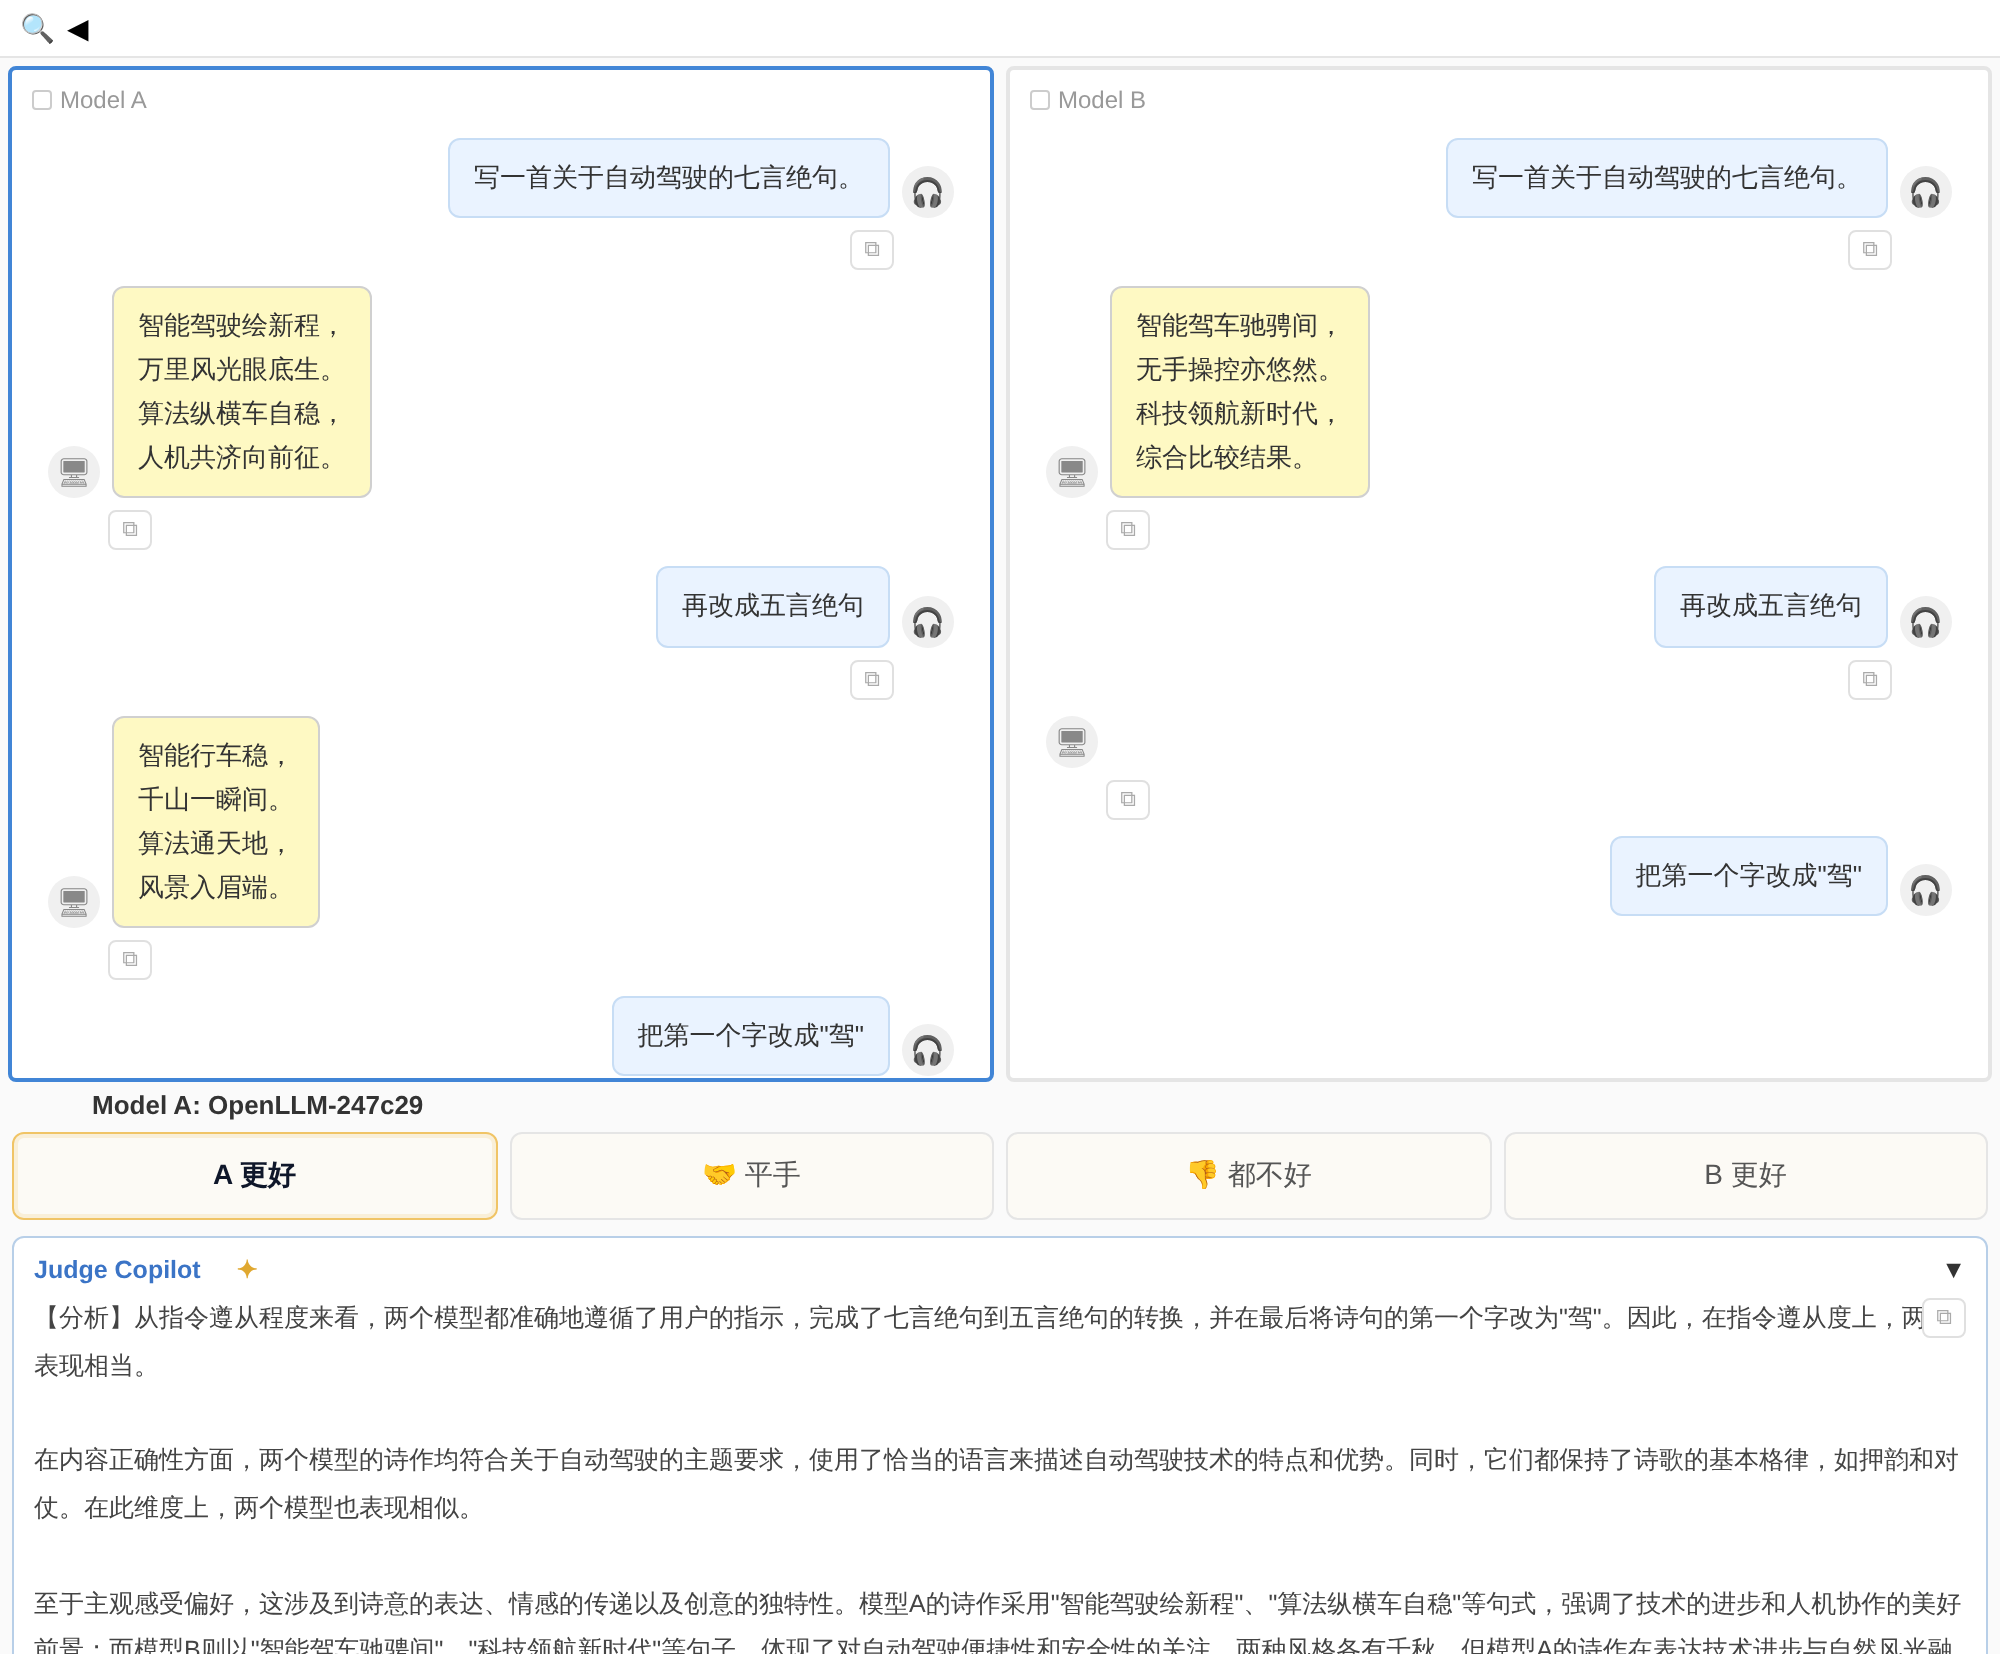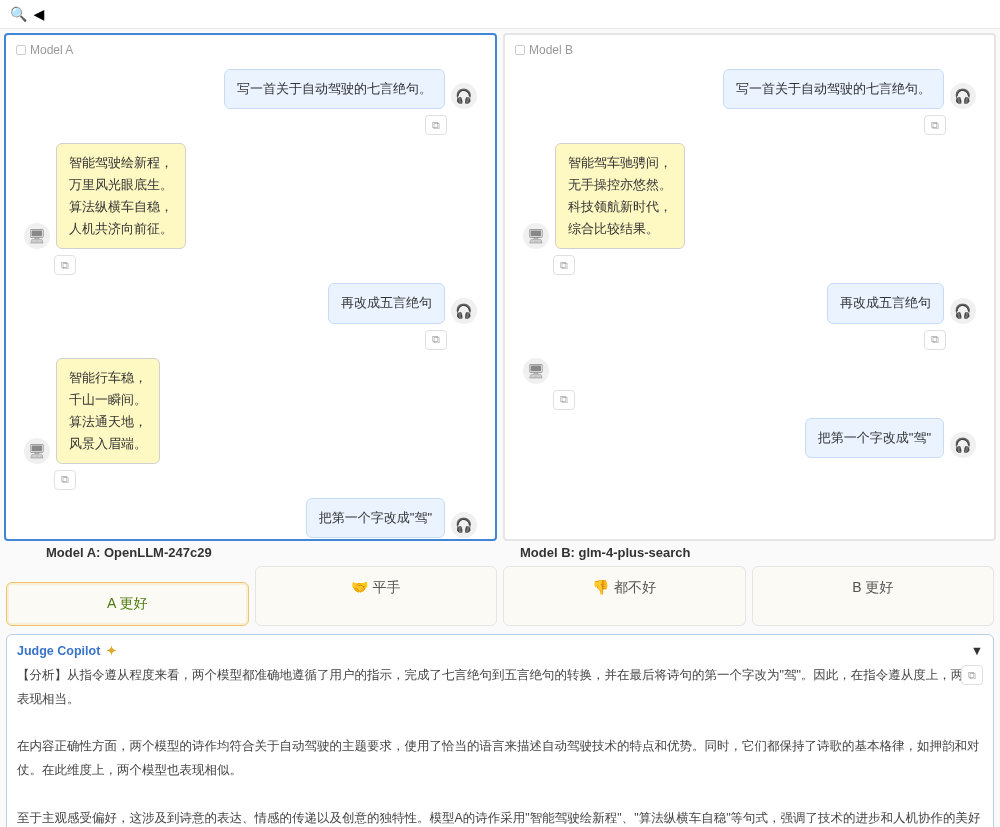--- a/index.html
+++ b/index.html
@@ -22,23 +22,23 @@
 .avatar { width: 26px; height: 26px; border-radius: 50%; background: #f0f0f0; display: flex; align-items: center; justify-content: center; font-size: 14px; color: #888; margin: 0 6px; }
 .copy-under { display: flex; margin: 2px 0 8px 0; }
 .copy-under.right { justify-content: flex-end; padding-right: 36px; }
 .copy-under.left  { justify-content: flex-start; padding-left: 36px; }
 .copy-btn { width: 22px; height: 20px; border: 1px solid #e0e0e0; border-radius: 4px; display: flex; align-items: center; justify-content: center; background: #fff; color: #aaa; font-size: 11px; }
 .copy-glyph::before { content: "⧉"; }
 .model-names { display: flex; padding: 4px 6px 6px 6px; font-weight: 600; font-size: 13px; margin-left: 40px; }
 .model-names > div { flex: 1; }
 .vote-bar { display: flex; gap: 6px; padding: 0 6px 8px 6px; }
 .vote-btn { flex: 1; padding: 12px 0; text-align: center; border: 1px solid #e5e5e5; border-radius: 6px; background: #fcfaf5; font-size: 14px; color: #555; cursor: pointer; }
-.vote-btn.a { border-color: #f0c466; box-shadow: 0 0 0 2px rgba(240,196,102,.2) inset; font-weight: 400; color: #4d7c0f; margin-top: 16px; }
+.vote-btn.a { border-color: #f0c466; box-shadow: 0 0 0 2px rgba(240,196,102,.2) inset; font-weight: 700; color: #0f172a; }
 .judge-box { margin: 0 6px 8px 6px; border: 1px solid #b8cfe8; border-radius: 6px; background: #fff; padding: 8px 10px; font-size: 12.5px; position: relative; }
-.judge-head { display: flex; align-items: center; gap: 6px; color: #3b74c6; font-weight: 600; margin-bottom: 6px; }
+.judge-head { display: flex; align-items: center; gap: 18px; color: #3b74c6; font-weight: 600; margin-bottom: 6px; }
 .judge-head .chev { margin-left: auto; color: #333; }
 .judge-text { color: #444; line-height: 1.9; }
 .judge-copy { position: absolute; right: 10px; top: 30px; }
 pre.poem { white-space: pre-line; font-family: inherit; }
 </style>
 </head>
 <body>
 
 <div class="top-bar">
   <span class="search-icon">🔍</span>
@@ -147,21 +147,20 @@
         <div class="msg-row user">
           <pre class="bubble poem">把第一个字改成"驾"</pre>
           <div class="avatar">🎧</div>
         </div>
       </div>
   </div>
 </div>
 
 <div class="model-names">
   <div>Model A: OpenLLM-247c29</div>
-  <div>Model B: glm-4-plus-search</div>
 </div>
 
 <div class="vote-bar">
   <div class="vote-btn a">A 更好</div>
   <div class="vote-btn">🤝 平手</div>
   <div class="vote-btn">👎 都不好</div>
   <div class="vote-btn">B 更好</div>
 </div>
 
 <div class="judge-box">

